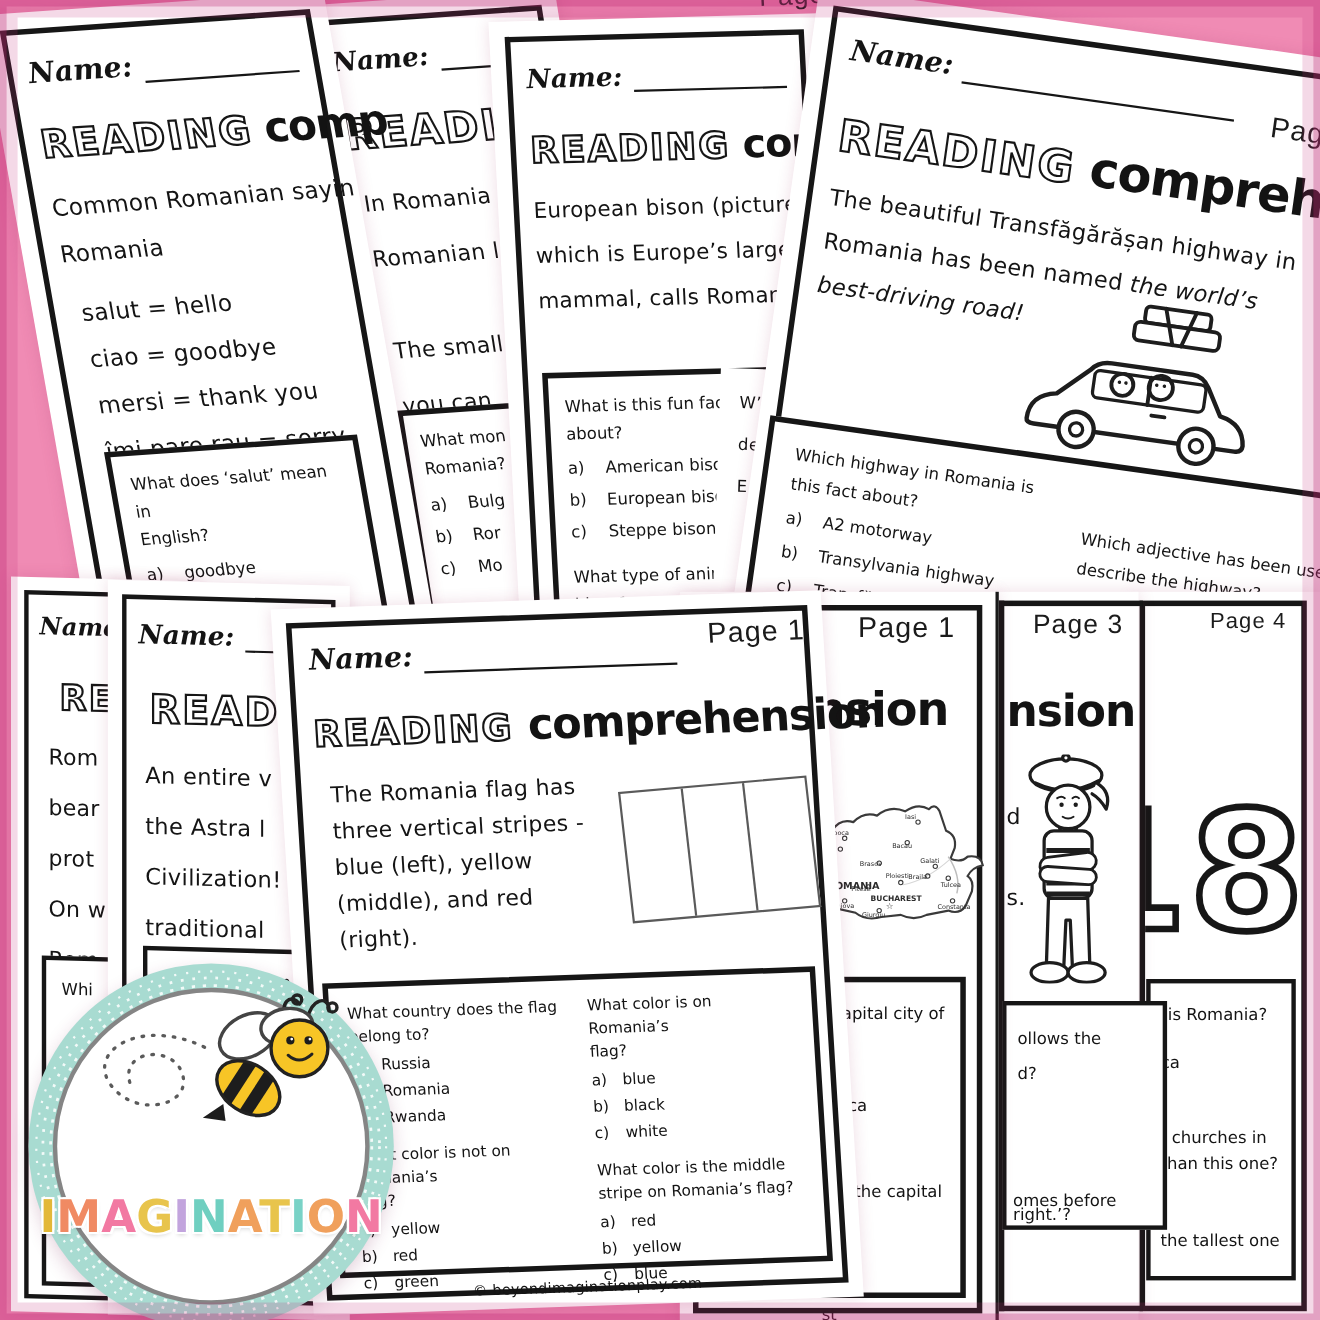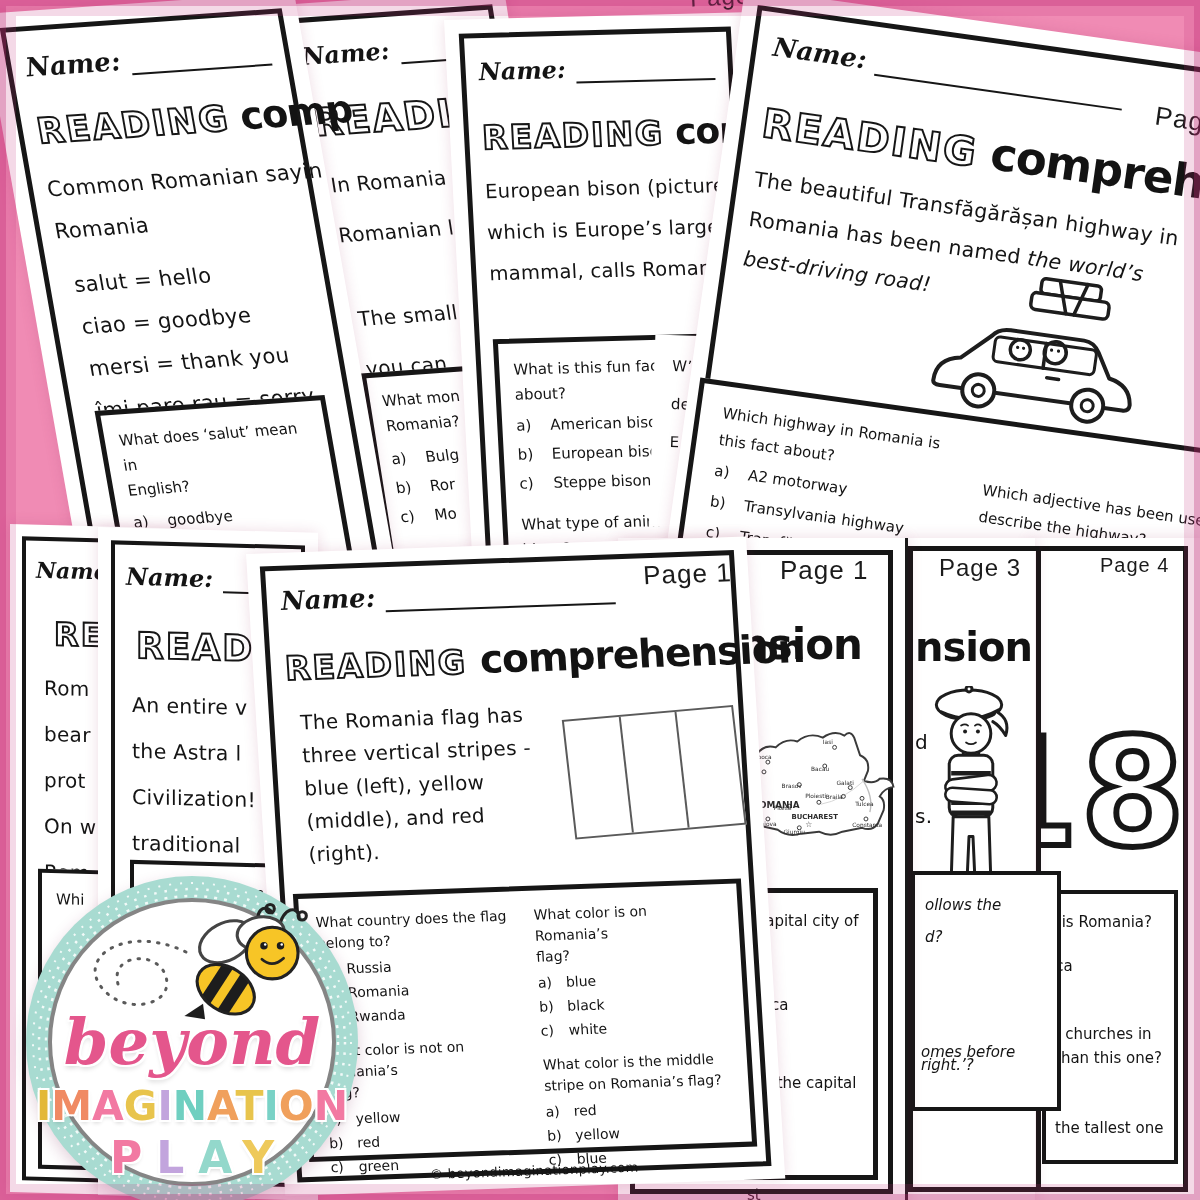--- a/index.html
+++ b/index.html
@@ -359,21 +359,21 @@
       <g fill="#1d1d1d">
         <circle cx="44" cy="46" r="2"></circle>
           <circle cx="57" cy="46" r="2"></circle>
       </g>
       <g fill="none" stroke="#1d1d1d" stroke-width="1.8" stroke-linecap="round">
         <path d="M40,40 Q44,37.5 47,40"></path>
           <path d="M54,40 Q57,37.5 60,40"></path>
         <path d="M45,57 Q50,60.5 55,57"></path>
       </g>
     </svg>
-    <div class="qbox" style="left:8px;top:333px;width:150px;height:240px;border-width:4px;box-sizing:border-box;font-style:italic;">
+    <div class="qbox" style="left:8px;top:372px;width:150px;height:208px;border-width:4px;box-sizing:border-box;">
       <div class="frag-line q-line" style="left:10px;top:18px;">ollows the</div>
       <div class="frag-line q-line" style="left:10px;top:50px;">d?</div>
       <div class="frag-line q-line" style="left:6px;top:148px;margin-top:17px;">omes before</div>
       <div class="frag-line q-line" style="left:6px;top:178px;">right.’?</div>
     </div>
   </div>
 
   <div class="sheet" style="left:618px;top:538px;width:290px;height:668px;z-index:18;border-right:3px solid #1a1a1a;box-sizing:border-box;">
     <div class="frame" style="inset:12px;"></div>
     <div class="pageno" style="position:absolute;left:162px;top:17px;">Page 1</div>
@@ -569,19 +569,17 @@
       <g fill="#1d1d1d">
         <circle cx="89" cy="50" r="3.6"></circle>
           <circle cx="105" cy="50" r="3.6"></circle>
       </g>
       <g fill="#fff">
         <circle cx="90.2" cy="48.8" r="1.2"></circle>
           <circle cx="106.2" cy="48.8" r="1.2"></circle>
       </g>
       <path d="M87,63 Q97,72 108,62" fill="none" stroke="#222" stroke-width="2.6" stroke-linecap="round"></path>
     </svg>
-    <div class="brand-script">beyond</div>
     <div class="brand-caps"><span style="color: rgb(227, 184, 56);">I</span><span style="color: rgb(240, 138, 99);">M</span><span style="color: rgb(242, 121, 162);">A</span><span style="color: rgb(232, 196, 76);">G</span><span style="color: rgb(194, 164, 221);">I</span><span style="color: rgb(111, 207, 192);">N</span><span style="color: rgb(240, 160, 92);">A</span><span style="color: rgb(232, 196, 76);">T</span><span style="color: rgb(121, 210, 198);">I</span><span style="color: rgb(240, 160, 92);">O</span><span style="color: rgb(242, 121, 162);">N</span></div>
-    <div class="brand-play"><span style="color: rgb(242, 121, 162);">P</span><span style="color: rgb(194, 164, 221);">L</span><span style="color: rgb(147, 216, 203);">A</span><span style="color: rgb(238, 201, 90);">Y</span></div>
   </div>
 
   <div class="edge-shade"></div>
 </div>
 
 </body></html>

